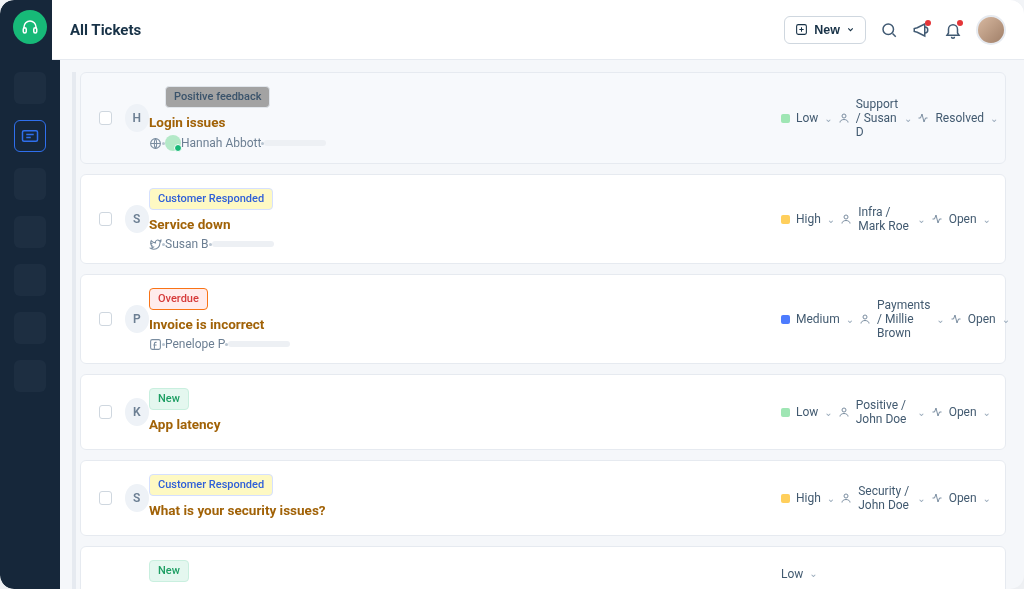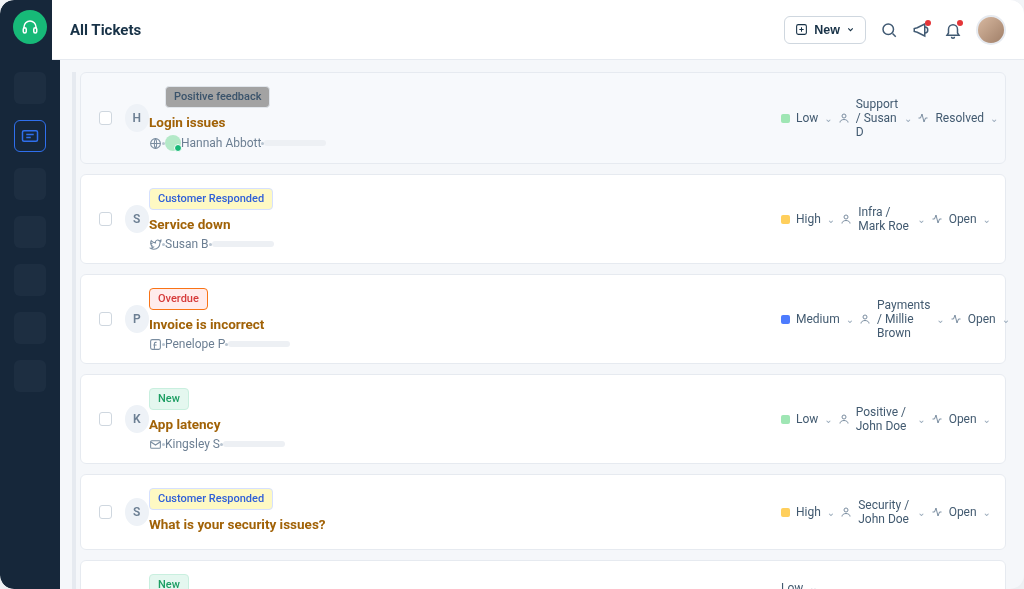--- a/index.html
+++ b/index.html
@@ -262,33 +262,20 @@
   </div>
 
   <div class="card">
     <div class="card-left">
       <input type="checkbox" class="card-check" style="">
       <div class="avatar-letter">K</div>
     </div>
     <div class="card-body">
       <span class="tag tag-green">New</span>
       <div class="ticket-title">App latency</div>
-      <div class="meta-row">
-        <span>
-                <svg width="13" height="13" viewBox="0 0 24 24" fill="none" stroke="#7a8da0" stroke-width="2">
-                  <rect x="3" y="5" width="18" height="14" rx="2"></rect>
-                  <path d="M3 7l9 6 9-6"></path>
-                </svg>
-              </span>
-        <span class="meta-sep"></span>
-
-        <span>Kingsley S</span>
-        <span class="meta-sep"></span>
-        <span class="pill-bar wide"></span>
-      </div>
     </div>
     <div class="card-right">
       <div class="meta-line">
         <span class="prio-dot prio-low"></span>
         <span>Low</span>
         <span class="chevron">⌄</span>
       </div>
       <div class="meta-line">
         <span>
           <svg width="12" height="12" viewBox="0 0 24 24" fill="none" stroke="#7a8da0" stroke-width="2">

